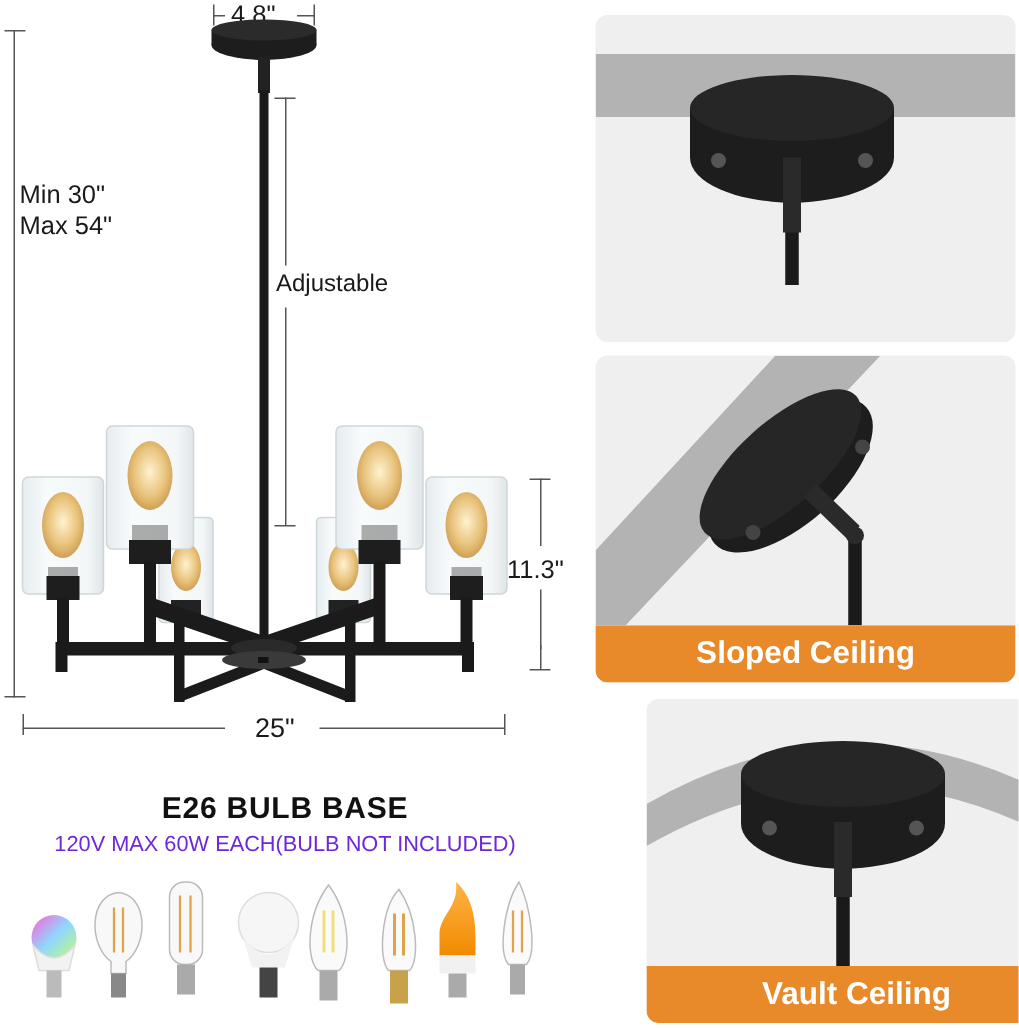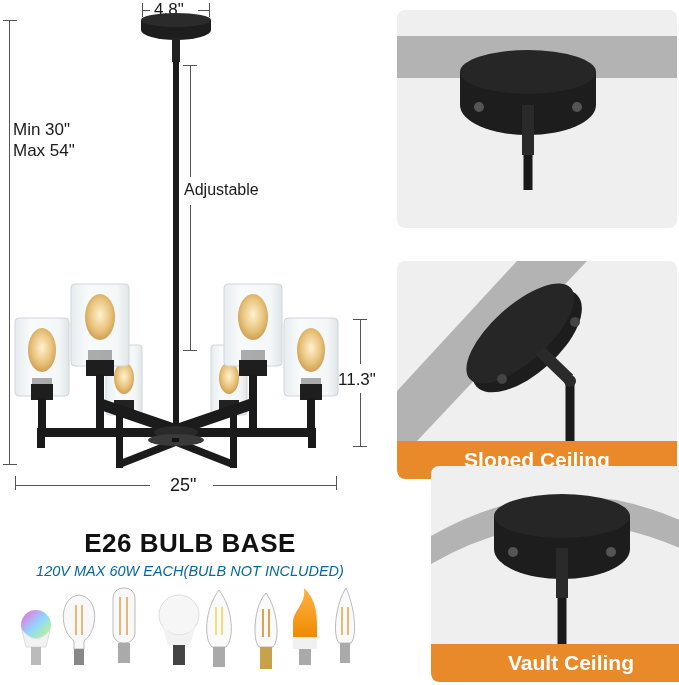--- a/index.html
+++ b/index.html
@@ -5,22 +5,22 @@
   html, body { margin: 0; padding: 0; background: #ffffff; }
   body { width: 679px; height: 685px; position: relative; overflow: hidden; font-family: "Liberation Sans", sans-serif; }
   .abs { position: absolute; }
   .dim-text { color: #1a1a1a; font-family: "Liberation Sans", sans-serif; font-size: 17px; line-height: 20px; white-space: nowrap; }
   .vline { position: absolute; width: 1px; background: #555; }
   .hline { position: absolute; height: 1px; background: #555; }
   .tick-h { position: absolute; height: 1px; width: 14px; background: #555; }
   .tick-v { position: absolute; width: 1px; height: 14px; background: #555; }
   .panel { position: absolute; left: 397px; width: 280px; background: #efefef; border-radius: 8px; overflow: hidden; }
   .banner { position: absolute; left: 0; right: 0; bottom: 0; height: 38px; background: #e8892a; color: #fff; font-weight: bold; font-size: 21px; display: flex; align-items: center; justify-content: center; border-radius: 0 0 8px 8px; }
-  .title-main { font-weight: bold; font-size: 26px; letter-spacing: 0.5px; color: #111; }
-  .title-sub { font-size: 14.5px; color: #0369a1; font-style: italic; }
+  .title-main { font-weight: bold; font-size: 20px; letter-spacing: 0.5px; color: #111; }
+  .title-sub { font-size: 14.5px; color: #6d28d9; }
 </style>
 </head>
 <body>
 
 <div class="abs" style="left:0;top:0;width:390px;height:500px;">
 
   <div class="tick-v" style="left:142px;top:3px;"></div>
   <div class="hline" style="left:142px;top:10px;width:8px;"></div>
   <div class="abs dim-text" style="left:154px;top:0px;">4.8"</div>
   <div class="hline" style="left:198px;top:10px;width:12px;"></div>
@@ -206,21 +206,21 @@
     <line x1="131" y1="90" x2="131" y2="180" stroke="#1a1a1a" stroke-width="9"></line>
     <ellipse cx="131" cy="95" rx="68" ry="30" fill="#1d1d1d"></ellipse>
     <rect x="63" y="62" width="136" height="33" fill="#1d1d1d"></rect>
     <ellipse cx="131" cy="62" rx="68" ry="22" fill="#262626"></ellipse>
     <circle cx="82" cy="97" r="5" fill="#555"></circle>
     <circle cx="180" cy="97" r="5" fill="#555"></circle>
     <rect x="125" y="95" width="12" height="50" fill="#2a2a2a"></rect>
   </svg>
 </div>
 
-<div class="panel" style="top:237px;height:218px;margin-top:24px;">
+<div class="panel" style="top:237px;height:218px;">
   <svg class="abs" style="left:0;top:0;" width="280" height="180" viewBox="0 0 280 180">
     <polygon points="0,130 120,0 190,0 20,180 0,180" fill="#b3b3b3"></polygon>
     <line x1="173" y1="120" x2="173" y2="180" stroke="#1a1a1a" stroke-width="9"></line>
     <g transform="rotate(-42 130 80)">
       <ellipse cx="130" cy="80" rx="68" ry="32" fill="#1d1d1d"></ellipse>
       <ellipse cx="130" cy="70" rx="68" ry="28" fill="#262626"></ellipse>
     </g>
     <circle cx="178" cy="61" r="5" fill="#444"></circle>
     <circle cx="105" cy="118" r="5" fill="#444"></circle>
     <line x1="143" y1="90" x2="172" y2="118" stroke="#2a2a2a" stroke-width="12"></line>

